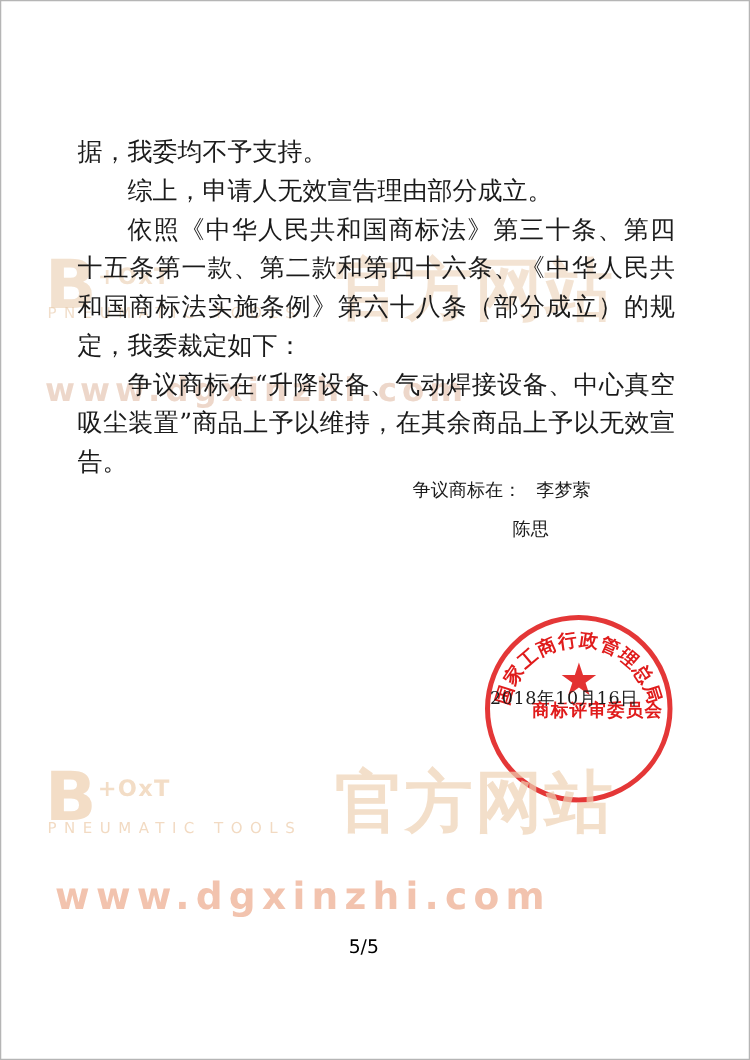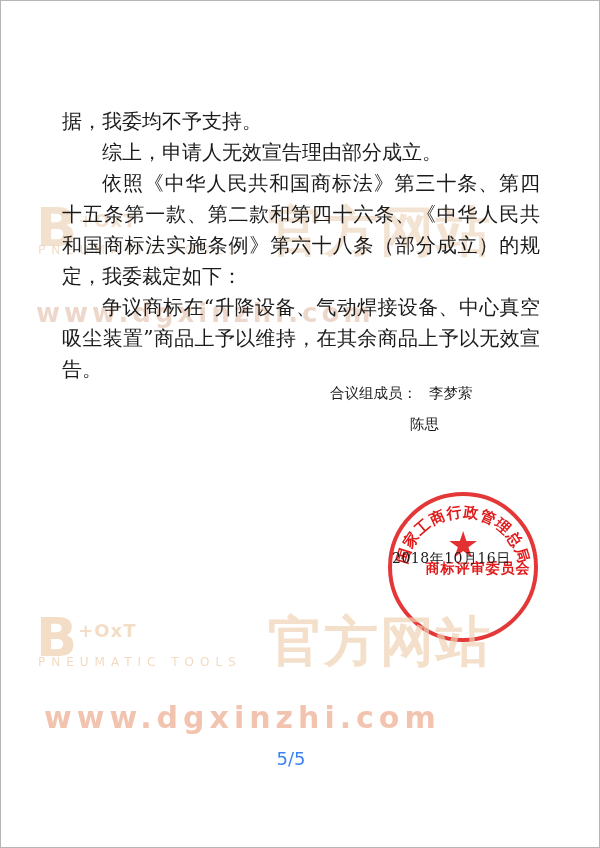--- a/index.html
+++ b/index.html
@@ -219,22 +219,22 @@
     letter-spacing: 5px;
   }
   
   .page-number {
     position: absolute;
     left: 0;
     right: 18px;
     top: 748px;
     text-align: center;
     font-family: "DejaVu Sans", "Liberation Sans", sans-serif;
-    font-size: 18px;
-    color: #3b82f6;
+    font-size: 15px;
+    color: #000000;
   }
 </style>
 </head>
 <body>
 
 <div class="page">
   <div class="page-border"></div>
 
   <div class="wm wm-brand-top">B<span class="reg">+OxT</span></div>
   <div class="wm wm-sub-top">PNEUMATIC TOOLS</div>
@@ -243,21 +243,21 @@
 
   <div class="doc-body">
     <p class="para noindent">据，我委均不予支持。</p>
     <p class="para">综上，申请人无效宣告理由部分成立。</p>
     <p class="para">依照《中华人民共和国商标法》第三十条、第四十五条第一款、第二款和第四十六条、《中华人民共和国商标法实施条例》第六十八条（部分成立）的规定，我委裁定如下：</p>
     <p class="para">争议商标在“升降设备、气动焊接设备、中心真空吸尘装置”商品上予以维持，在其余商品上予以无效宣告。</p>
   </div>
 
   <div class="sign-block">
     <div class="sign-row">
-      <span class="sign-label">合议组成员：</span><span class="sign-name">李梦萦</span>
+      <span class="sign-label">争议商标在：</span><span class="sign-name">李梦萦</span>
     </div>
     <div class="sign-row">
       <span class="sign-name-only">陈思</span>
     </div>
   </div>
 
   <div class="seal"></div>
   <svg class="seal-arc" viewBox="0 0 150 150">
     <defs>
       <path id="arcpath" d="M 18,82 A 57,57 0 0 1 132,82" fill="none"></path>

